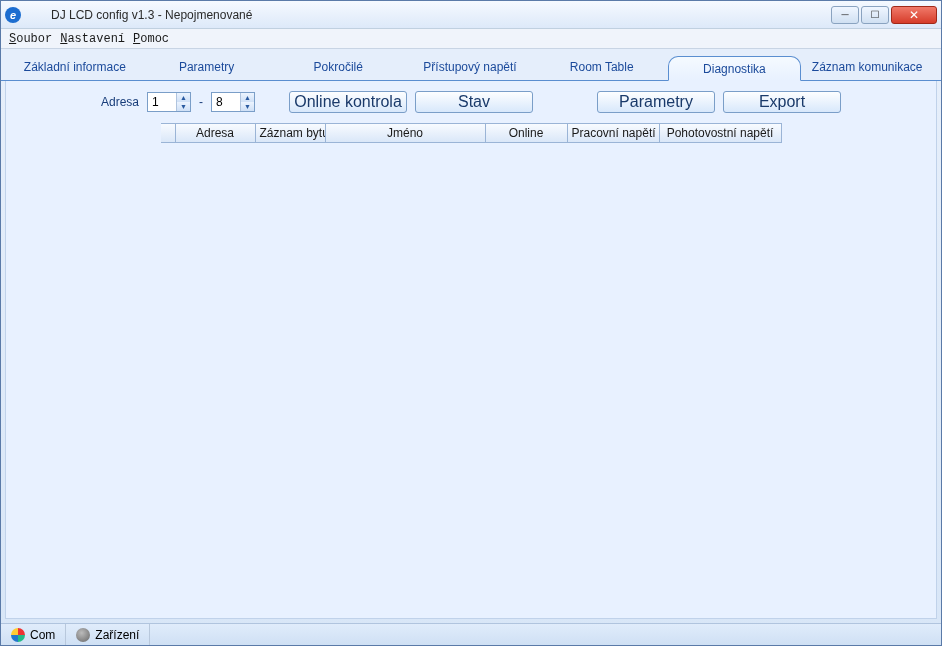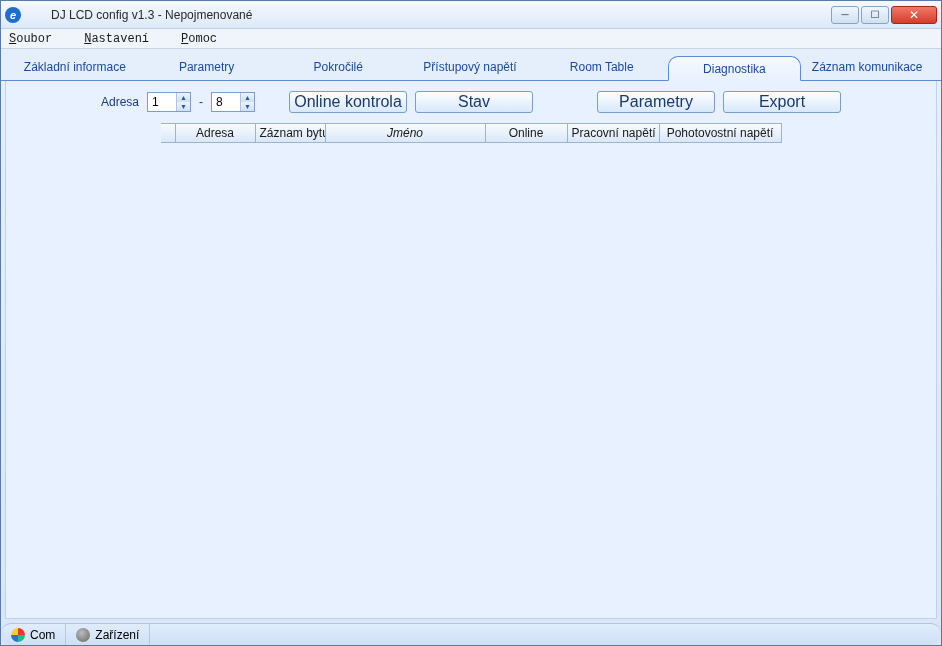--- a/index.html
+++ b/index.html
@@ -54,21 +54,21 @@
   border-color: #a02818;
   color: #fff;
   font-size: 12px;
 }
 .menubar {
   height: 20px;
   background: #f0f4fb;
   display: flex;
   align-items: center;
   padding: 0 8px;
-  gap: 32px;
+  gap: 8px;
   border-bottom: 1px solid #c8d4e4;
   font-family: "Courier New", monospace;
 }
 .menubar span { color: #1a1a1a; }
 .menubar span u { text-decoration: underline; }
 .tabstrip {
   height: 32px;
   display: flex;
   padding: 6px 8px 0 8px;
   background: #e5eefb;
@@ -162,31 +162,30 @@
   border-left: 1px solid #9ab4d6;
   padding: 2px 4px;
   text-align: center;
   color: #1a1a1a;
   white-space: nowrap;
   overflow: hidden;
 }
 .gh.marker { width: 14px; border-left:none; }
 .gh.c1 { width: 80px; }
 .gh.c2 { width: 70px; }
-.gh.c3 { width: 160px; font-style: italic; }
+.gh.c3 { width: 160px; }
 .gh.c4 { width: 82px; }
 .gh.c5 { width: 92px; }
 .gh.c6 { width: 122px; }
 .statusbar {
   height: 22px;
   background: linear-gradient(#e0ecfb, #cfe0f4);
   border-top: 1px solid #b0c4de;
   display: flex;
   align-items: center;
-  border-radius: 10px;
 }
 .status-item {
   display: flex;
   align-items: center;
   gap: 5px;
   padding: 0 10px;
   height: 100%;
   border-right: 1px solid #b8c8dc;
 }
 .status-icon { width: 14px; height: 14px; }

